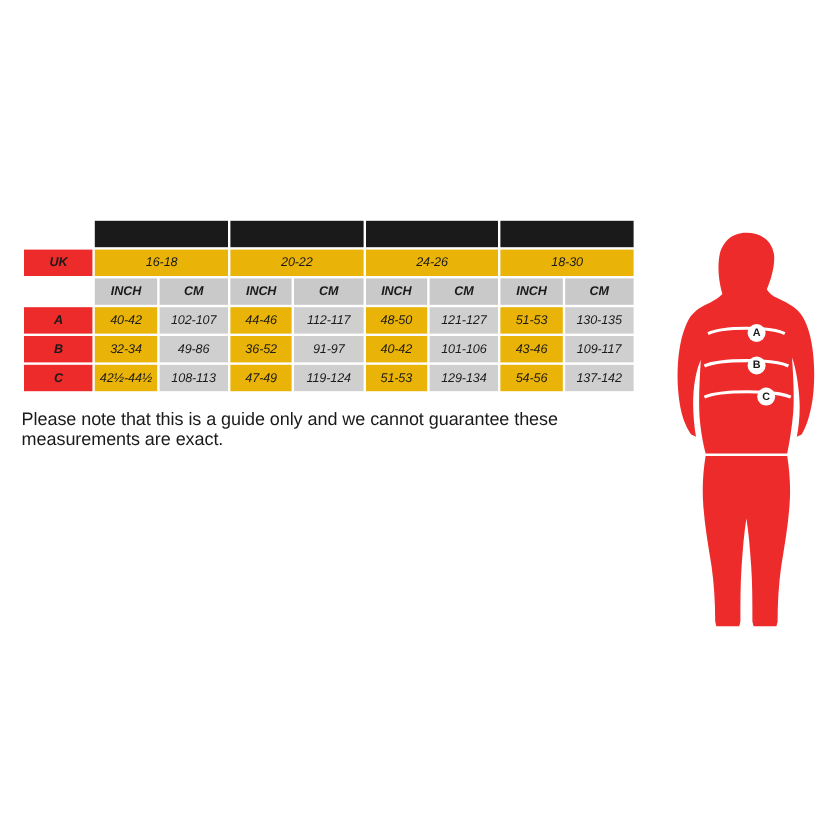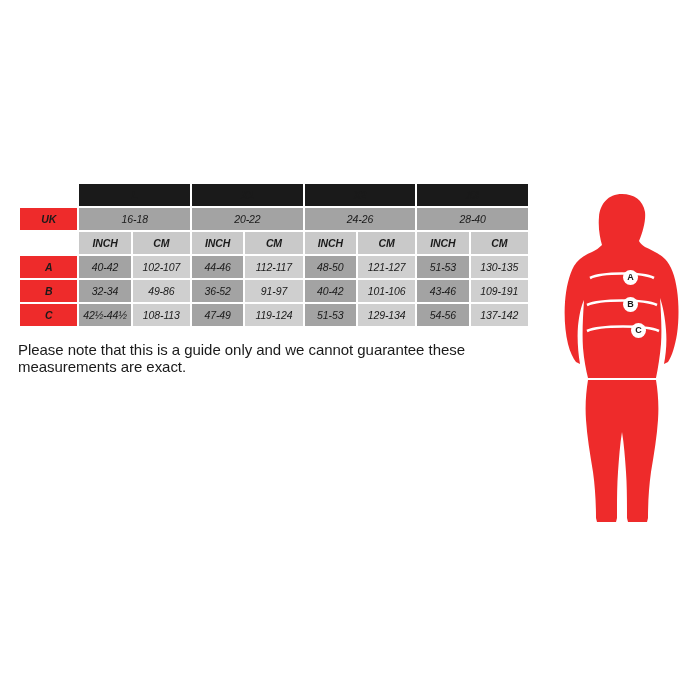--- a/index.html
+++ b/index.html
@@ -35,21 +35,21 @@
     table-layout: fixed;
     font-style: italic;
   }
   table.sizes td {
     padding: 0;
     height: 22px;
     font-size: 10.5px;
     text-align: center;
     vertical-align: middle;
     color: #1a1a1a;
-    background: #a3a3a3;
+    background: #eab308;
     white-space: nowrap;
     letter-spacing: -0.1px;
   }
   td.blank {
     background: #ffffff !important;
   }
   td.hdr-black {
     background: #1a1a1a !important;
     color: #ffffff;
     font-weight: bold;
@@ -132,21 +132,21 @@
         <td class="hdr-black" colspan="2">X1</td>
         <td class="hdr-black" colspan="2">X2</td>
         <td class="hdr-black" colspan="2">X3</td>
       </tr>
 
       <tr>
         <td class="rowlabel">UK</td>
         <td colspan="2">16-18</td>
         <td colspan="2">20-22</td>
         <td colspan="2">24-26</td>
-        <td colspan="2">28-40</td>
+        <td colspan="2">18-30</td>
       </tr>
 
 
 
       <tr>
         <td class="blank"></td>
         <td class="sub-dark">INCH</td>
         <td class="sub-dark">CM</td>
         <td class="sub-dark">INCH</td>
         <td class="sub-dark">CM</td>
@@ -170,21 +170,21 @@
 
       <tr>
         <td class="rowlabel tall">B</td>
         <td class="tall">32-34</td>
         <td class="tall shade-dark">49-86</td>
         <td class="tall">36-52</td>
         <td class="tall shade-dark">91-97</td>
         <td class="tall">40-42</td>
         <td class="tall shade-dark">101-106</td>
         <td class="tall">43-46</td>
-        <td class="tall shade-dark">109-191</td>
+        <td class="tall shade-dark">109-117</td>
       </tr>
 
       <tr>
         <td class="rowlabel tall">C</td>
         <td class="tall">42½-44½</td>
         <td class="tall shade-dark">108-113</td>
         <td class="tall">47-49</td>
         <td class="tall shade-dark">119-124</td>
         <td class="tall">51-53</td>
         <td class="tall shade-dark">129-134</td>

